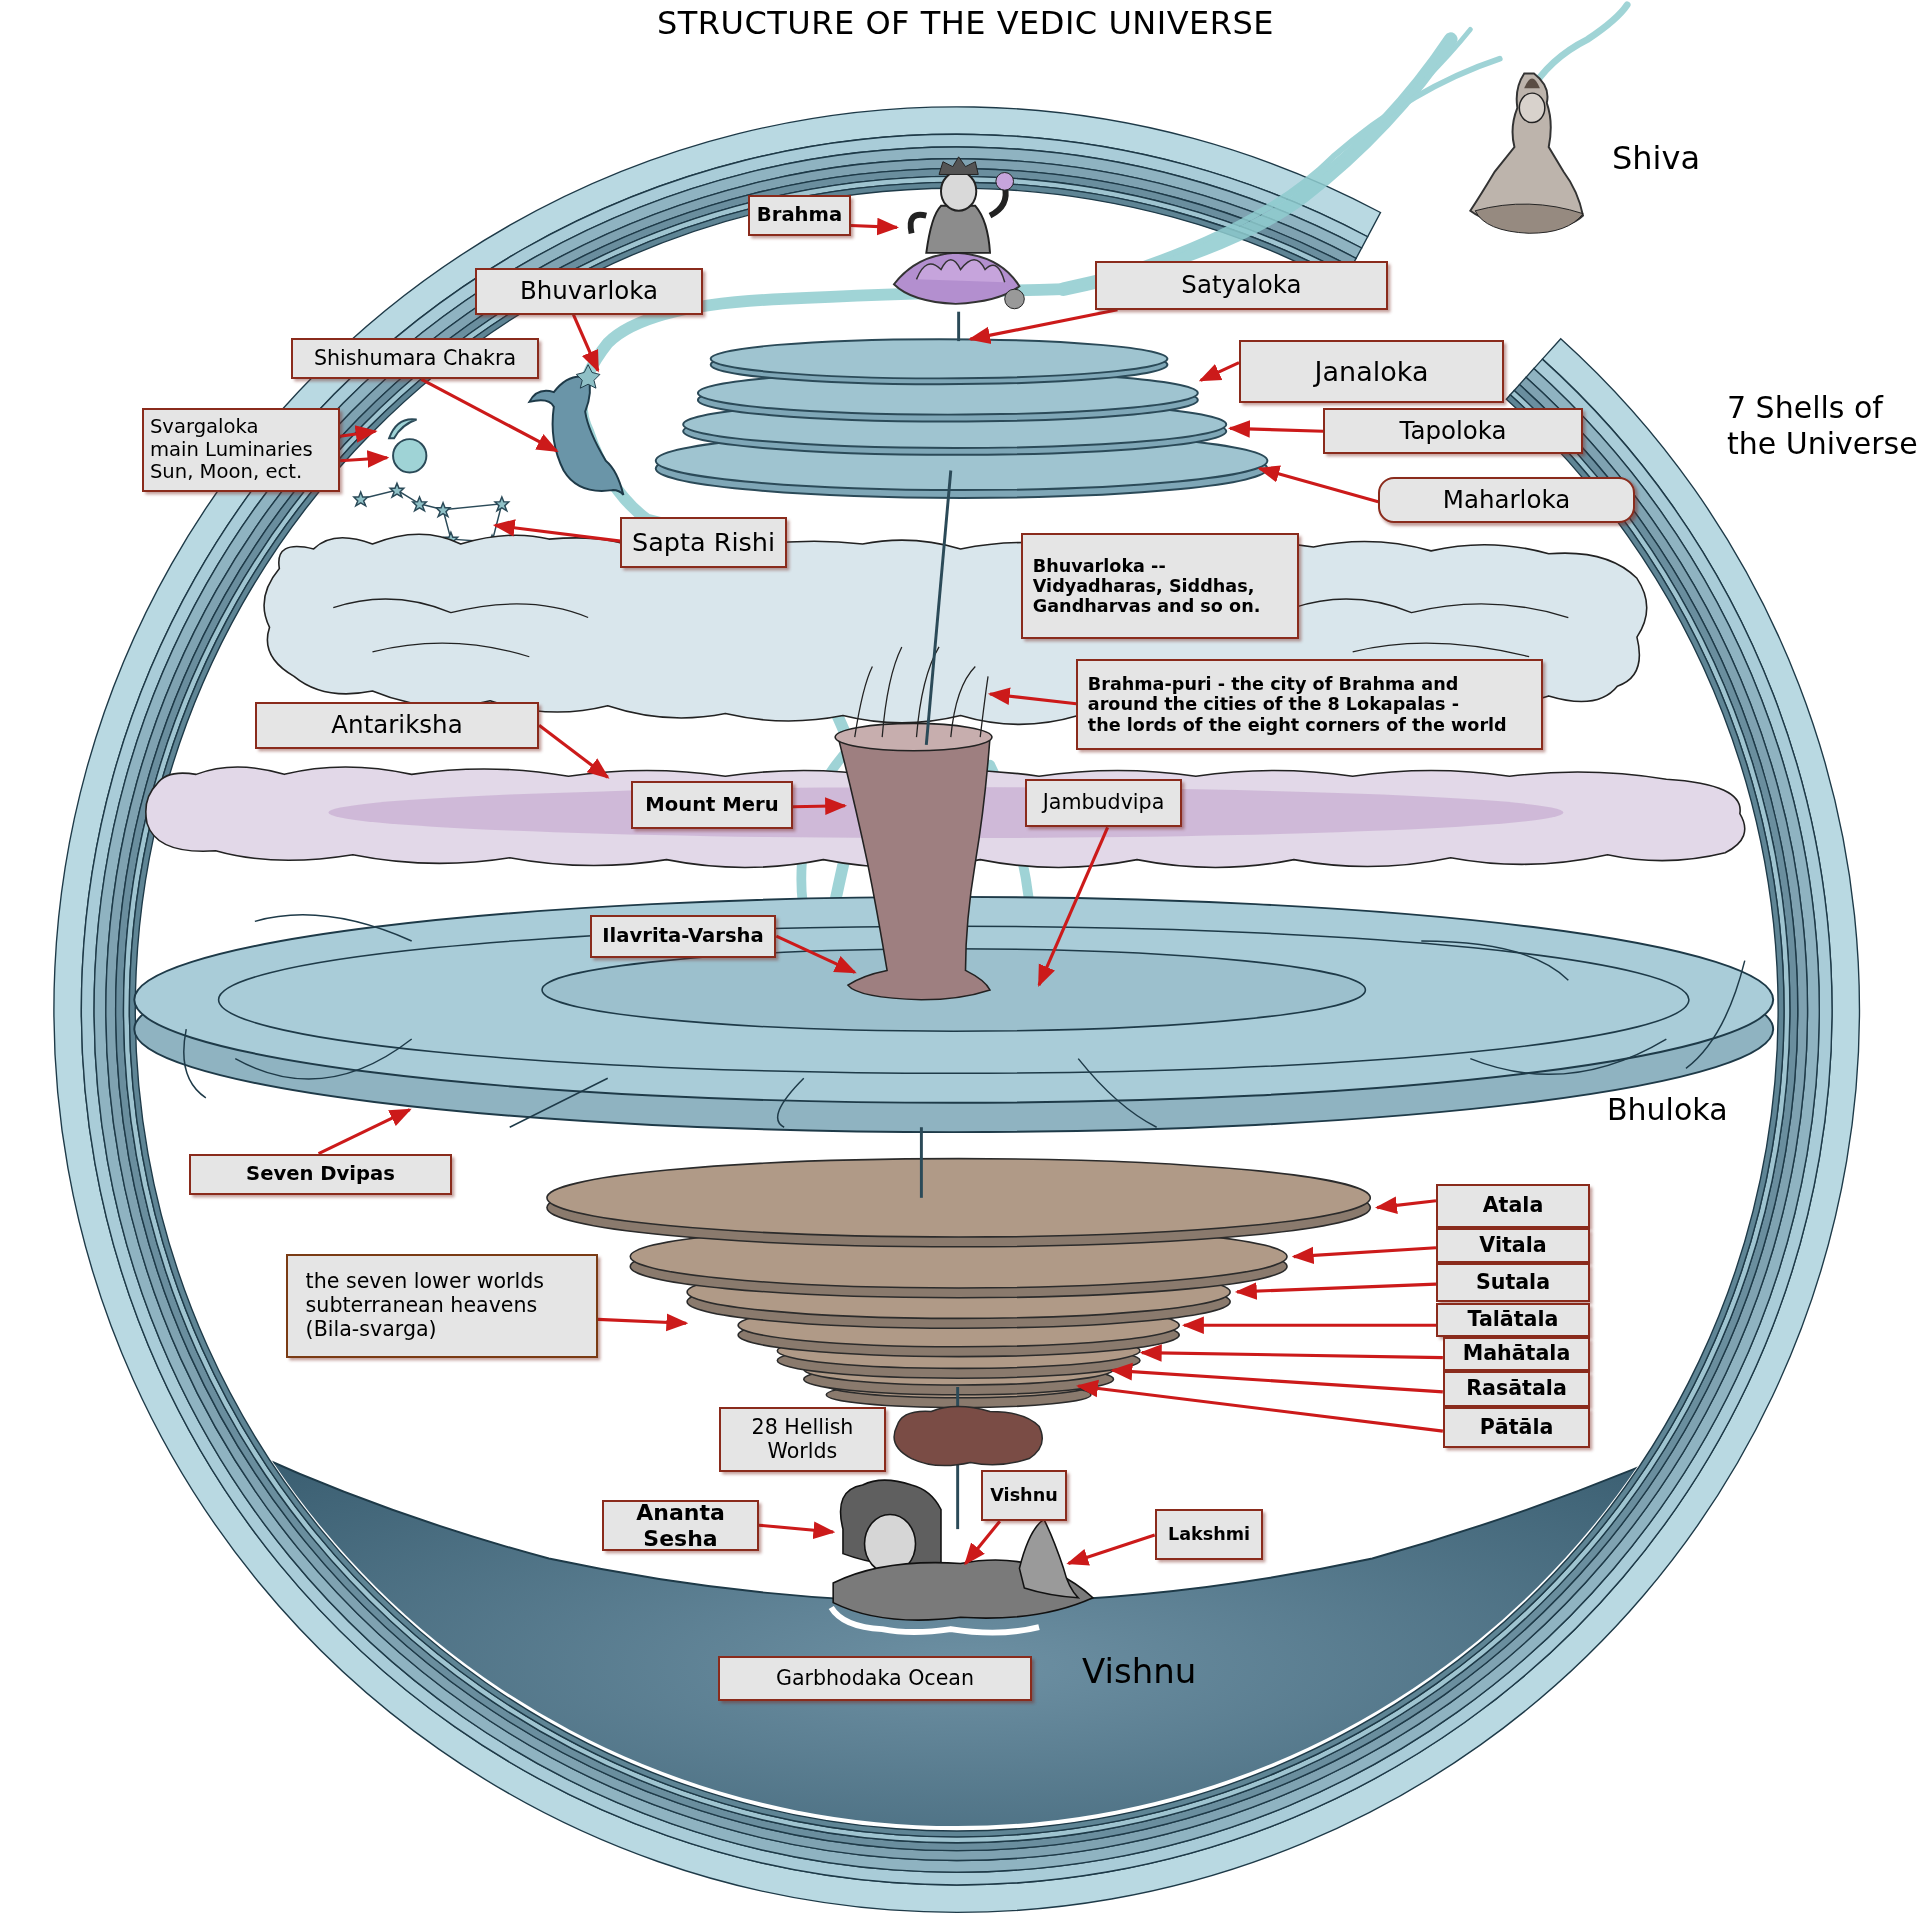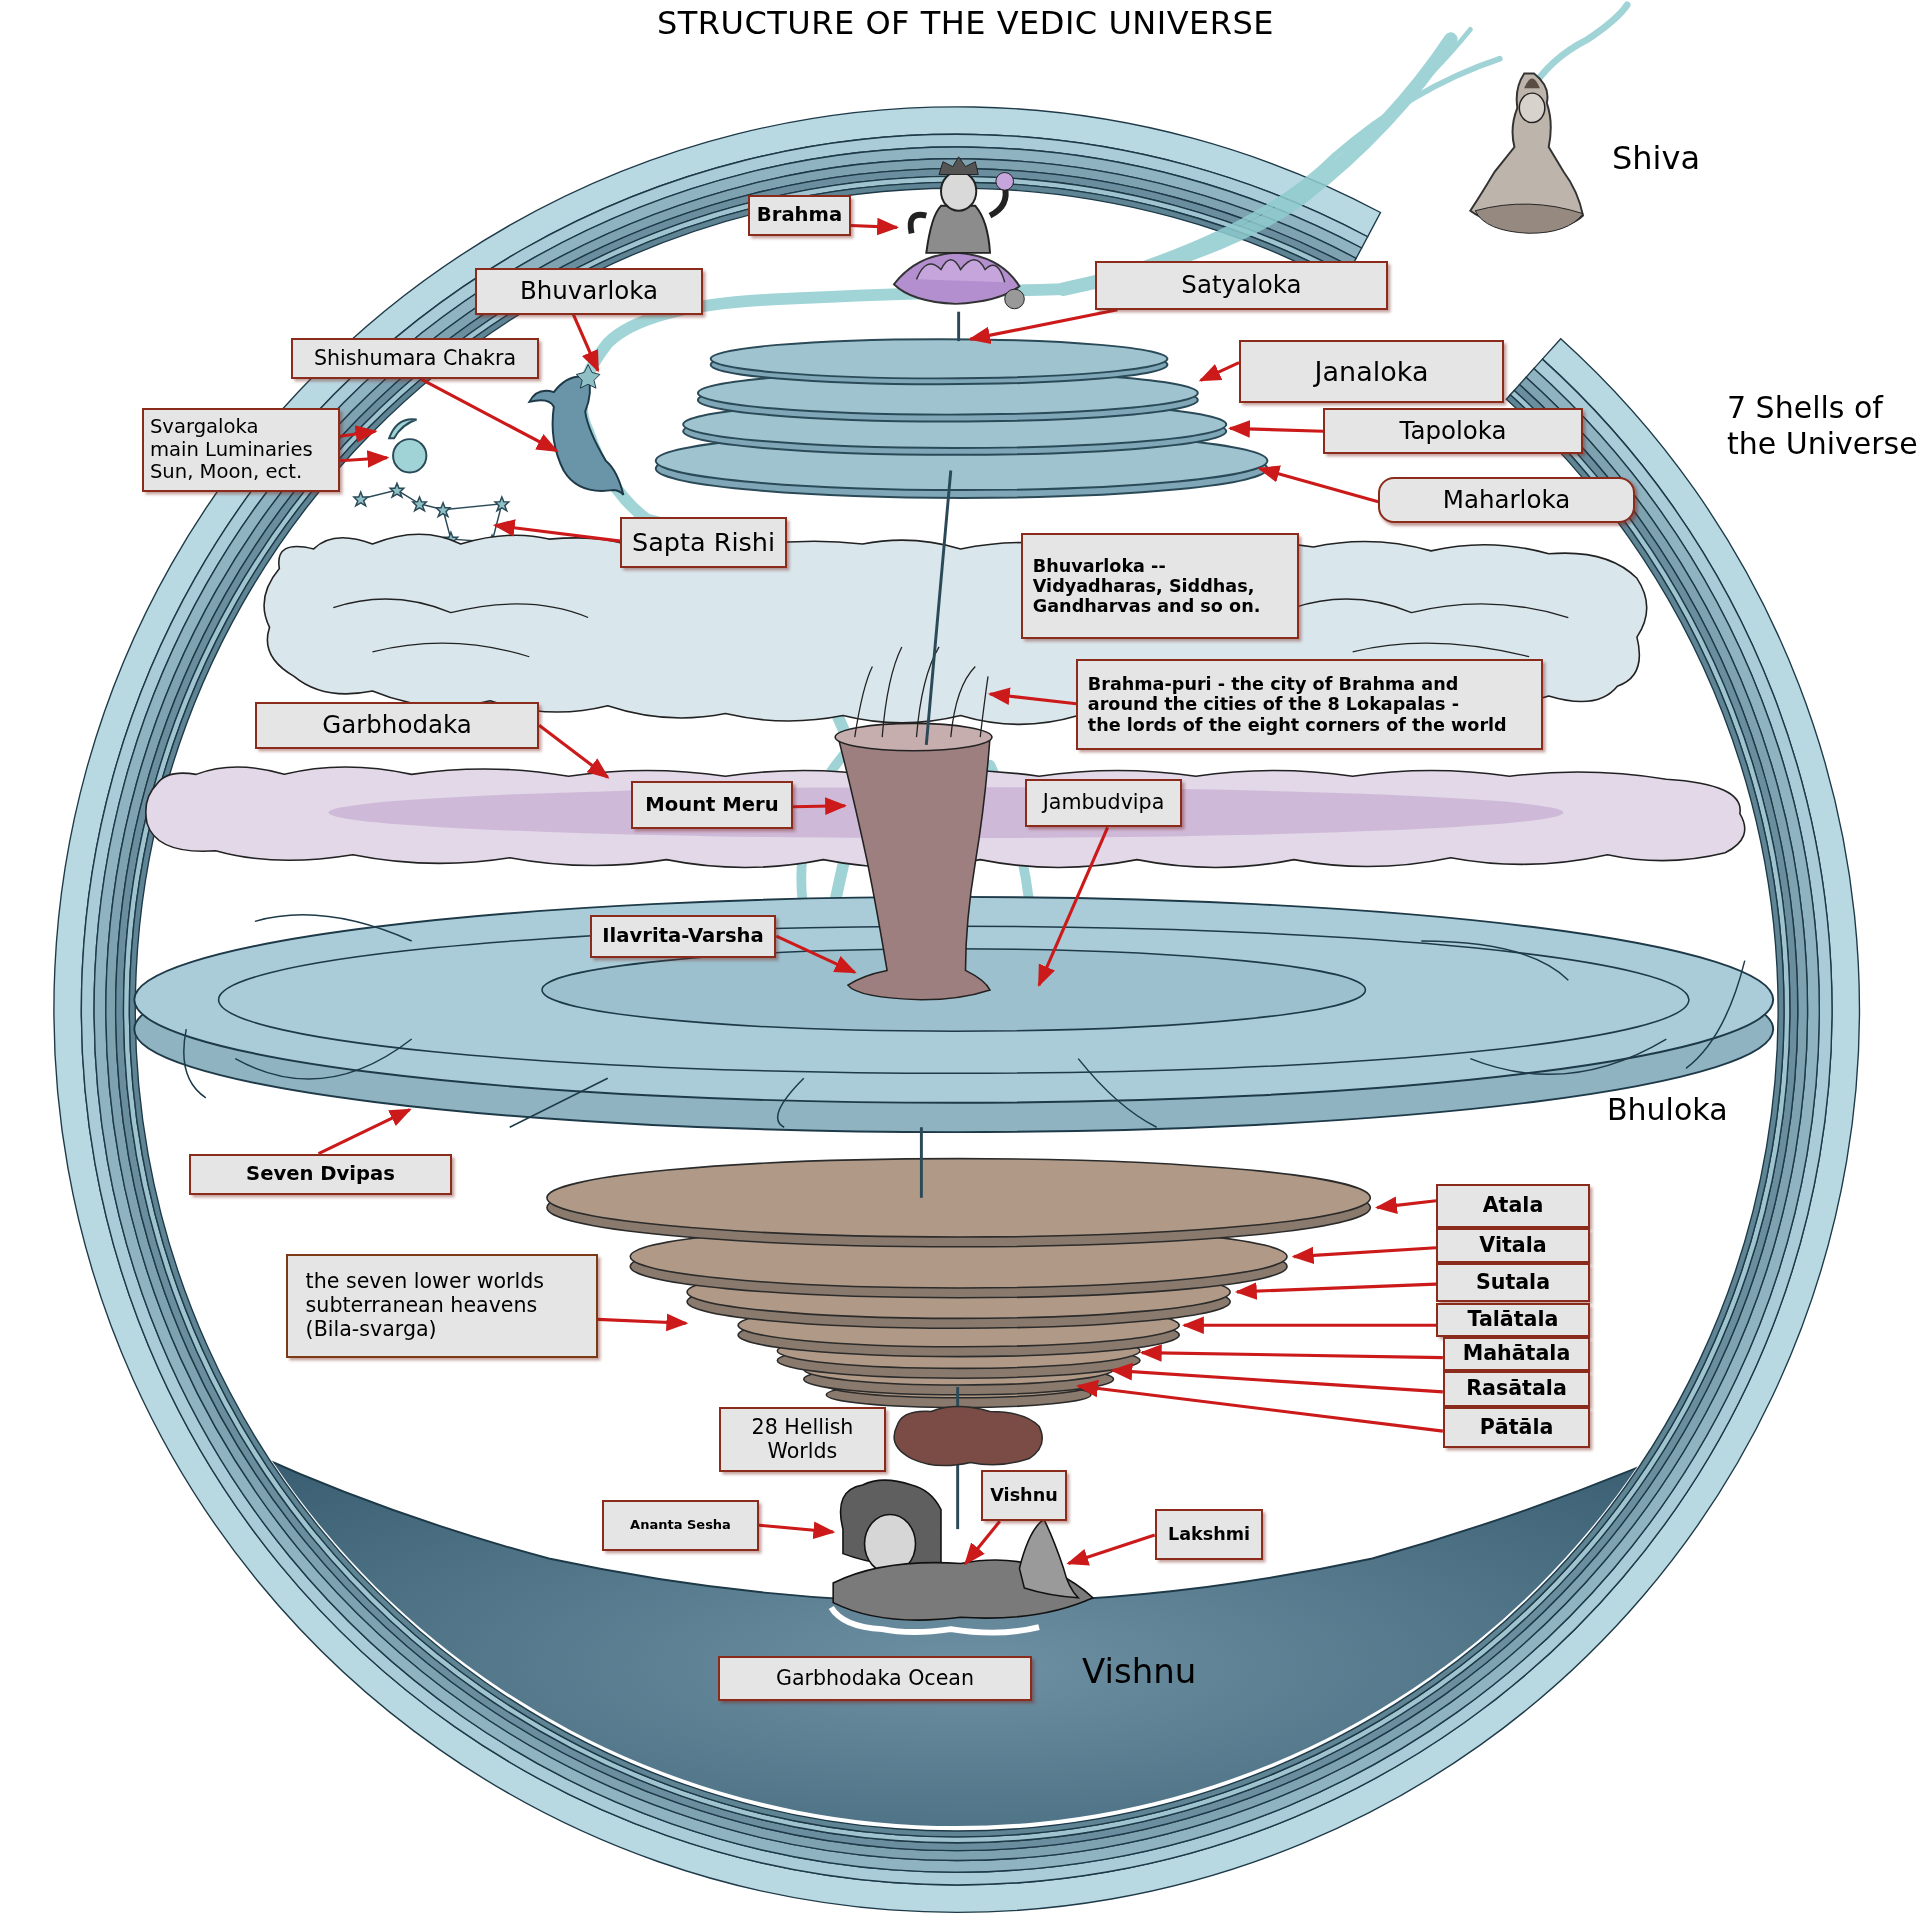--- a/index.html
+++ b/index.html
@@ -226,31 +226,31 @@
 Sun, Moon, ect.</div>
 <div class="lbl" style="left:1323px; top:408px; width:260px; height:46px; font-size:24.5px;">Tapoloka</div>
 <div class="lbl" style="left:1378px; top:477px; width:257px; height:46px; font-size:24.5px;border-radius:16px;">Maharloka</div>
 <div class="lbl" style="left:620px; top:517px; width:167px; height:51px; font-size:25.5px;">Sapta Rishi</div>
 <div class="lbl left bold multi" style="left:1021px; top:533px; width:278px; height:106px; font-size:17.6px; padding-left:9.8px;">Bhuvarloka --
 Vidyadharas, Siddhas,
 Gandharvas and so on.</div>
 <div class="lbl left bold multi" style="left:1076px; top:659px; width:467px; height:91px; font-size:17.6px; padding-left:9.8px;">Brahma-puri - the city of Brahma and
 around the cities of the 8 Lokapalas -
 the lords of the eight corners of the world</div>
-<div class="lbl" style="left:255px; top:702px; width:284px; height:47px; font-size:24.5px;">Garbhodaka</div>
+<div class="lbl" style="left:255px; top:702px; width:284px; height:47px; font-size:24.5px;">Antariksha</div>
 <div class="lbl bold" style="left:631px; top:781px; width:162px; height:48px; font-size:19.6px;">Mount Meru</div>
 <div class="lbl" style="left:1025px; top:779px; width:157px; height:48px; font-size:20.6px;">Jambudvipa</div>
 <div class="lbl bold" style="left:590px; top:915px; width:186px; height:43px; font-size:19.6px;">Ilavrita-Varsha</div>
 <div class="lbl bold" style="left:189px; top:1154px; width:263px; height:41px; font-size:19.6px;">Seven Dvipas</div>
 <div class="lbl left multi" style="left:286px; top:1254px; width:312px; height:104px; font-size:20.6px; padding-left:17.6px; border-color:#7a3b14;">the seven lower worlds
 subterranean heavens
 (Bila-svarga)</div>
 <div class="lbl multi" style="left:719px; top:1407px; width:167px; height:65px; font-size:20.6px;">28 Hellish
 Worlds</div>
-<div class="lbl bold" style="left:602px; top:1500px; width:157px; height:51px; font-size:13px;">Ananta Sesha</div>
+<div class="lbl bold" style="left:602px; top:1500px; width:157px; height:51px; font-size:22px;">Ananta Sesha</div>
 <div class="lbl bold" style="left:981px; top:1470px; width:86px; height:51px; font-size:17.6px;">Vishnu</div>
 <div class="lbl bold" style="left:1155px; top:1509px; width:108px; height:51px; font-size:17.6px;">Lakshmi</div>
 <div class="lbl" style="left:718px; top:1656px; width:314px; height:45px; font-size:20.6px;">Garbhodaka Ocean</div>
 
 <div id="lowerLabels">
     <div class="lbl bold" style="left: 1436px; top: 1184px; width: 154px; height: 44px; font-size: 20.6px; border-width: 2px;">Atala</div>
     <div class="lbl bold" style="left: 1436px; top: 1228px; width: 154px; height: 35px; font-size: 20.6px; border-width: 2px;">Vitala</div>
     <div class="lbl bold" style="left: 1436px; top: 1263px; width: 154px; height: 39px; font-size: 20.6px; border-width: 2px;">Sutala</div>
     <div class="lbl bold" style="left: 1436px; top: 1303px; width: 154px; height: 34px; font-size: 20.6px; border-width: 2px;">Talātala</div>
     <div class="lbl bold" style="left: 1443px; top: 1337px; width: 147px; height: 34px; font-size: 20.6px; border-width: 2px;">Mahātala</div>

